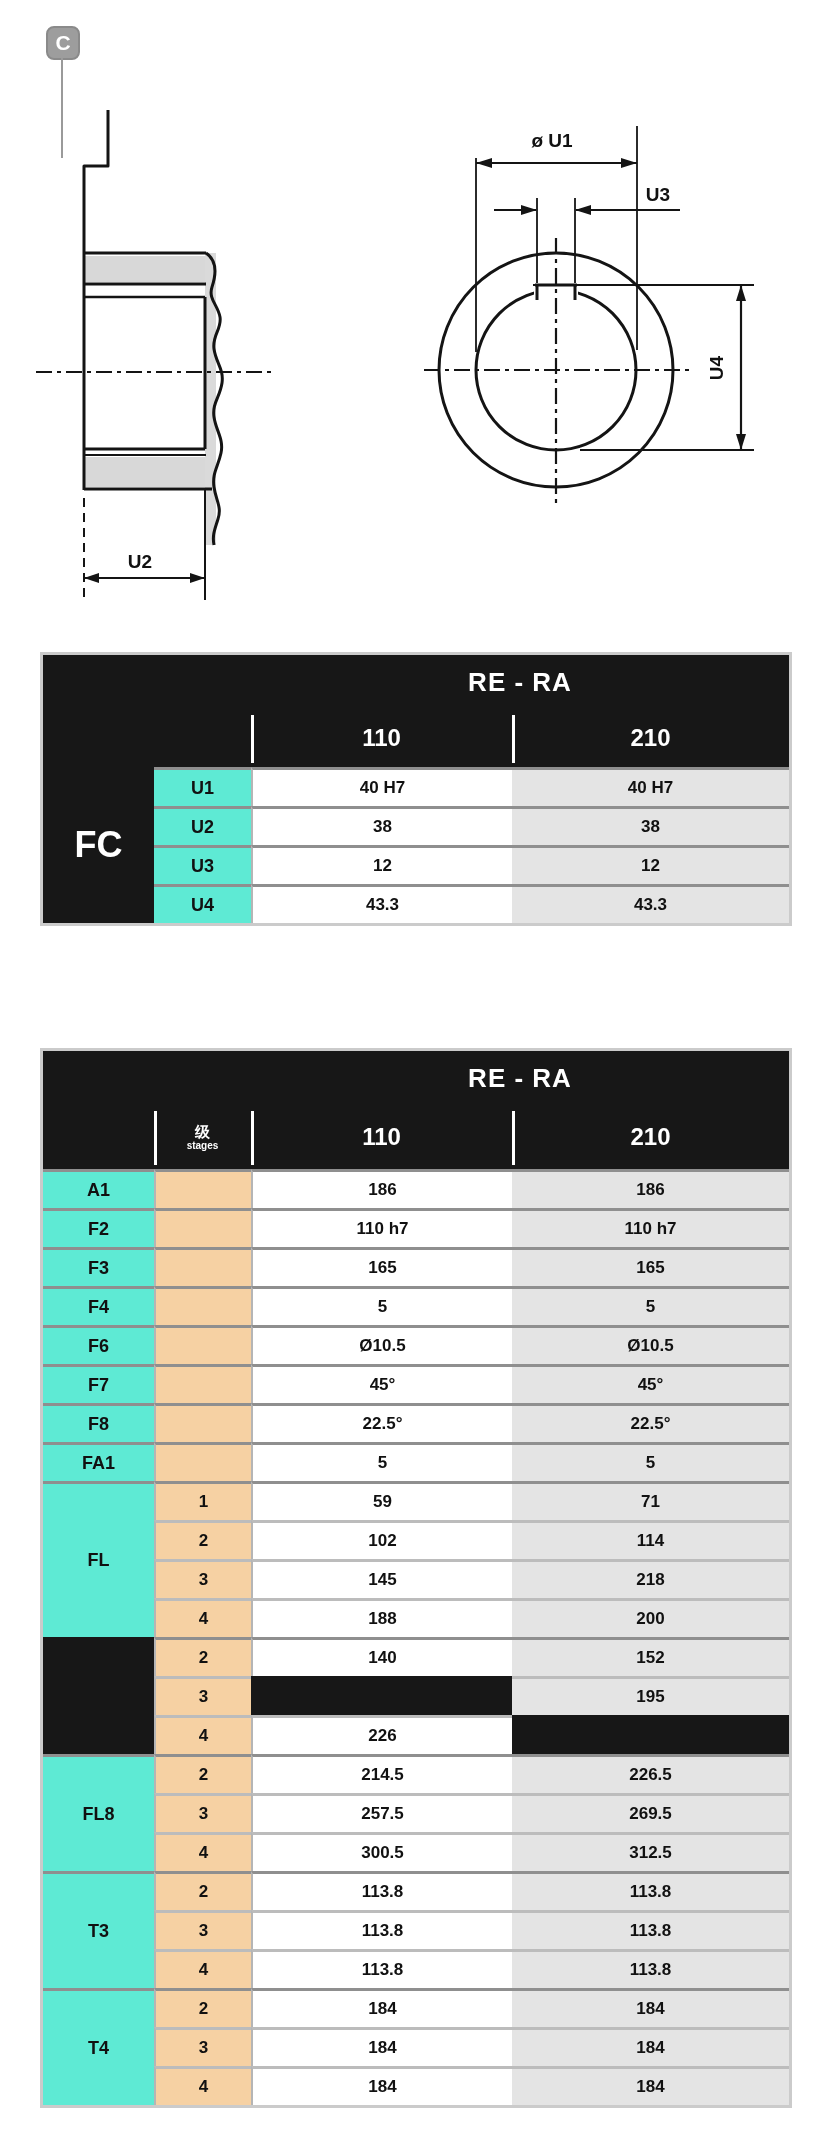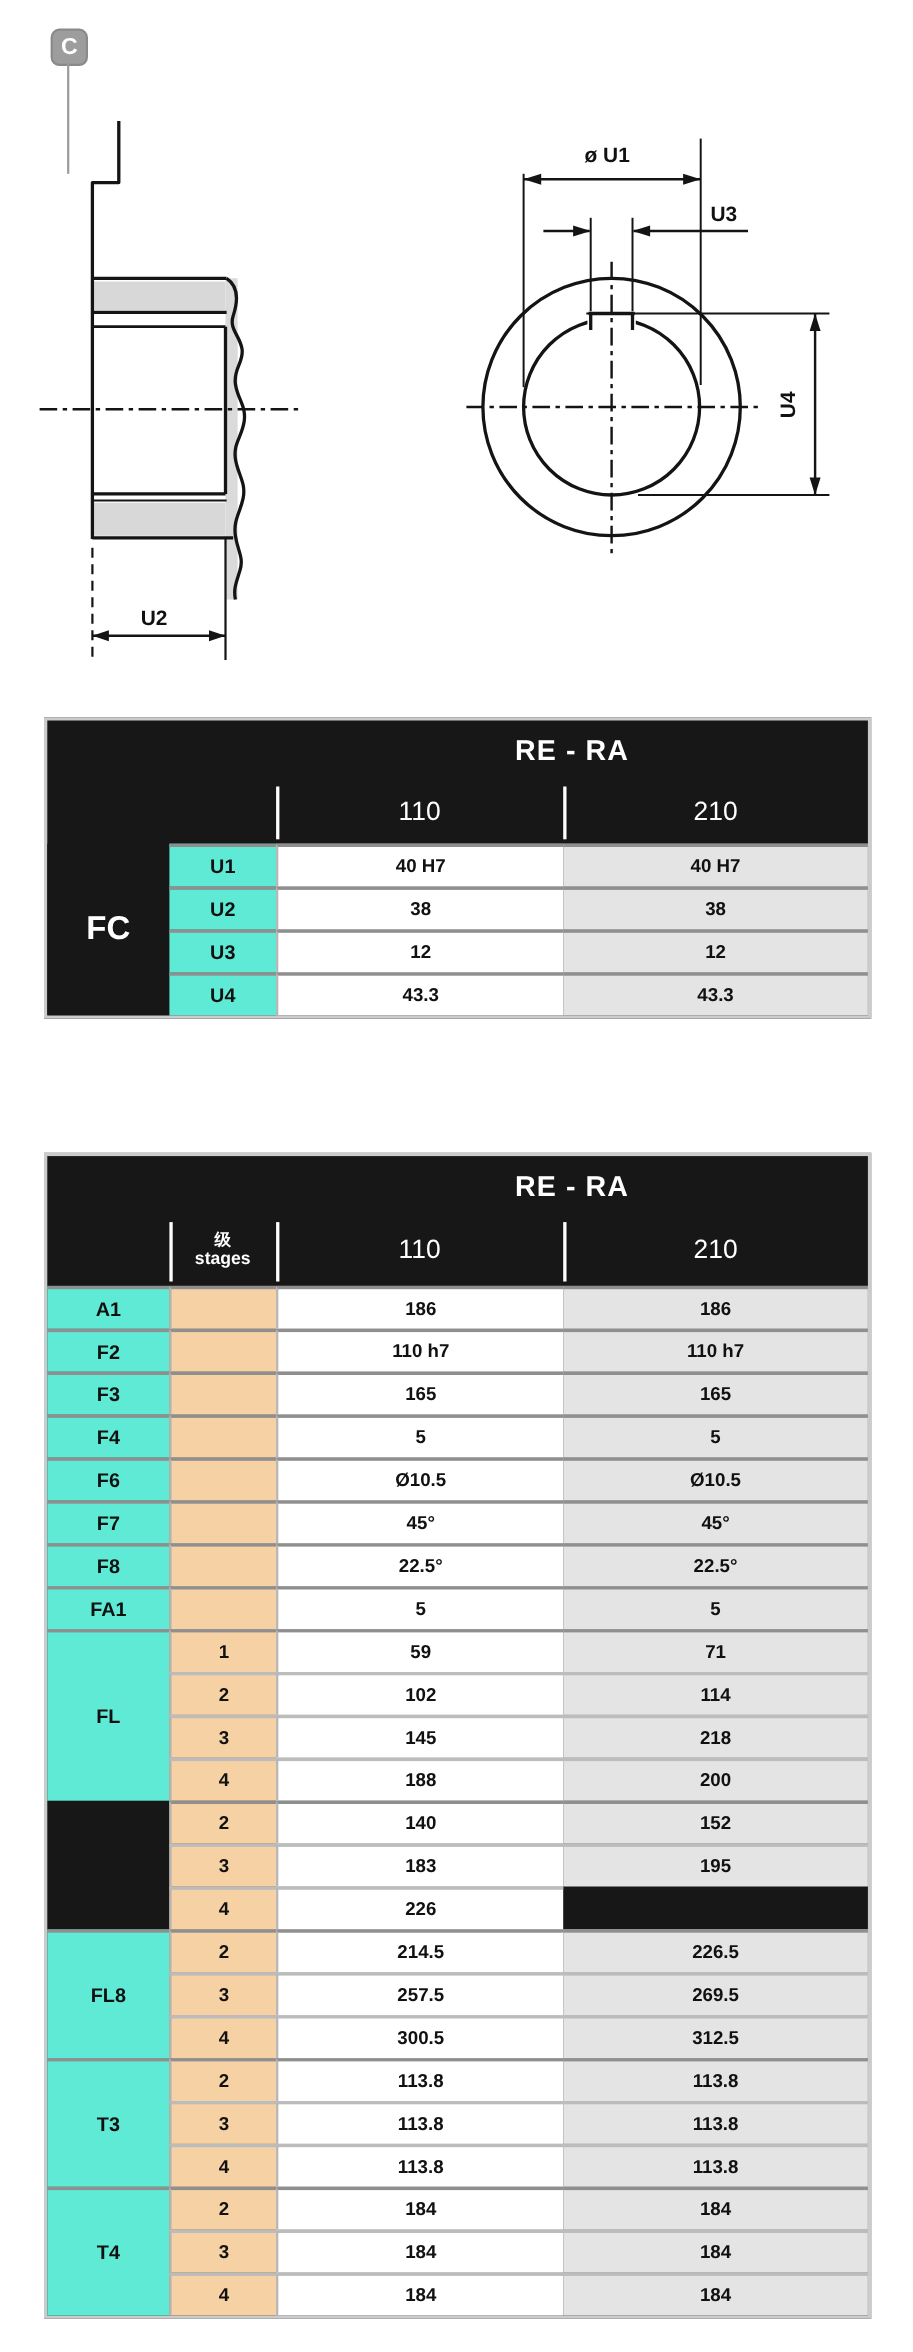--- a/index.html
+++ b/index.html
@@ -15,43 +15,43 @@
   .drawing{position:absolute;left:0;top:0;}
   .dim-text{font-family:"Liberation Sans",sans-serif;font-weight:bold;font-size:19px;fill:#111111;}
 
   
   .tbl{position:absolute;left:40px;width:746px;border:3px solid #cbcbcb;background:#171717;}
   .tbl-title{position:relative;height:54px;}
   .tbl-title span{position:absolute;left:208px;right:0;top:0;height:54px;display:flex;align-items:center;
                   justify-content:center;color:#ffffff;font-weight:bold;font-size:26px;letter-spacing:1px;}
   .thead{position:relative;display:grid;grid-template-columns:111px 97px 261px 277px;}
   .thead .hcell{display:flex;align-items:center;justify-content:center;color:#ffffff;
-                font-weight:normal;font-size:24px;}
+                font-weight:bold;font-size:24px;}
   .tick{position:absolute;width:3px;background:#ffffff;bottom:4px;top:6px;}
   .stages-head{display:flex;flex-direction:column;align-items:center;justify-content:center;
                color:#ffffff;font-weight:bold;line-height:1.15;}
   .stages-head .cn{font-size:15px;}
-  .stages-head .en{font-size:16px;}
+  .stages-head .en{font-size:10px;}
 
   .tbody{display:grid;grid-template-columns:111px 97px 261px 277px;grid-auto-rows:39px;grid-auto-flow:row;}
   .cell{display:flex;align-items:center;justify-content:center;font-weight:bold;font-size:17px;
         color:#111111;box-sizing:border-box;}
   .c1{grid-column:1;}
   .c2{grid-column:2;}
   .c3{grid-column:3;}
   .c4{grid-column:4;}
   .lab{background:#5eead4;font-size:18px;}
   .stg{background:#f6d1a3;border-left:2px solid #b5b5b5;}
   .v110{background:#ffffff;border-left:2px solid #b5b5b5;}
   .v210{background:#e4e4e4;}
   .bt-d{border-top:3px solid #8f8f8f;}
   .bt-l{border-top:3px solid #bcbcbc;}
   .span3{grid-row:span 3;}
   .span4{grid-row:span 4;}
-  .fc-cell{grid-column:1;grid-row:span 4;background:#171717;color:#ffffff;font-size:30px;
+  .fc-cell{grid-column:1;grid-row:span 4;background:#171717;color:#ffffff;font-size:36px;
            display:flex;align-items:center;justify-content:center;font-weight:bold;}
   #table1 .thead{height:58px;}
   #table2 .thead{height:64px;}
 </style>
 </head>
 <body>
 
 <div id="page">
 
   <div class="c-badge">C</div>
@@ -211,21 +211,20 @@
       <div class="cell c3 v110 bt-l">145</div>
       <div class="cell c4 v210 bt-l">218</div>
       <div class="cell c2 stg bt-l">4</div>
       <div class="cell c3 v110 bt-l">188</div>
       <div class="cell c4 v210 bt-l">200</div>
 
       <div class="cell c2 stg bt-d">2</div>
       <div class="cell c3 v110 bt-d">140</div>
       <div class="cell c4 v210 bt-d">152</div>
       <div class="cell c2 stg bt-l">3</div>
-      <div class="cell c3 v110 bt-l">183</div>
       <div class="cell c4 v210 bt-l">195</div>
       <div class="cell c2 stg bt-l">4</div>
       <div class="cell c3 v110 bt-l">226</div>
 
       <div class="cell c1 lab bt-d span3">FL8</div>
       <div class="cell c2 stg bt-d">2</div>
       <div class="cell c3 v110 bt-d">214.5</div>
       <div class="cell c4 v210 bt-d">226.5</div>
       <div class="cell c2 stg bt-l">3</div>
       <div class="cell c3 v110 bt-l">257.5</div>

